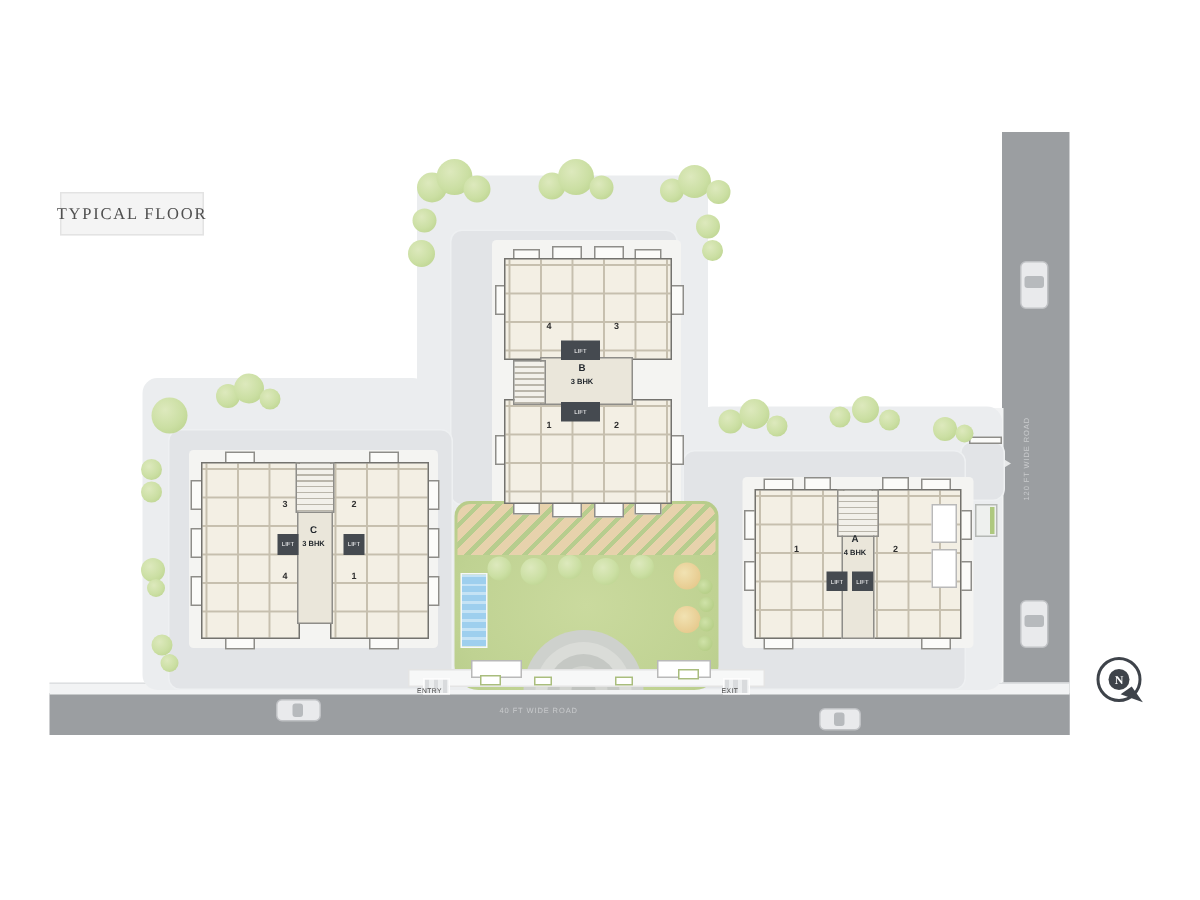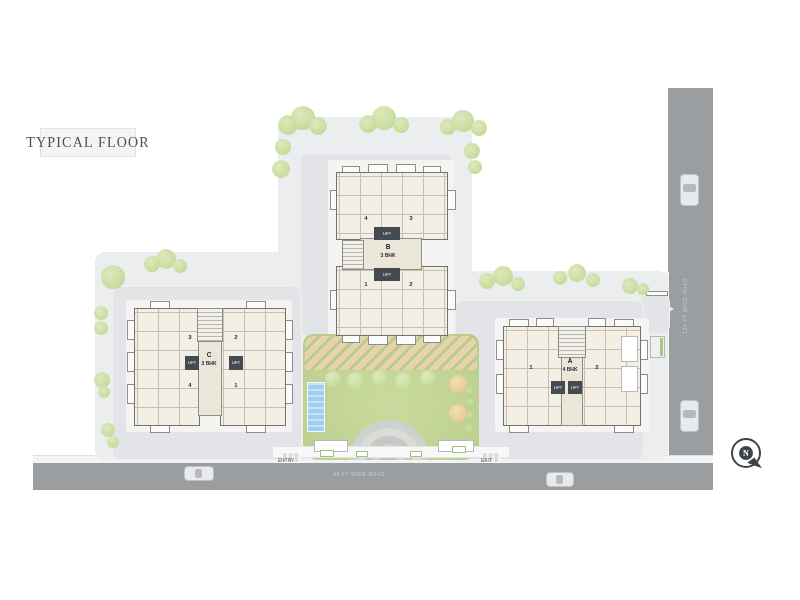--- a/index.html
+++ b/index.html
@@ -47,21 +47,21 @@
   .cabin{position:absolute;background:#eef0ee;border:1px solid #b5b8b5;}
   .cabin::after{content:"";position:absolute;right:1px;top:1px;bottom:1px;width:3px;background:#aec87f;}
   
   .car{position:absolute;background:#e9eaec;border:1px solid #bfc1c4;border-radius:4px;}
   .car::after{content:"";position:absolute;background:#b7babd;border-radius:2px;}
   .car.v::after{left:2px;right:2px;top:30%;height:26%;}
   .car.h::after{top:2px;bottom:2px;left:34%;width:26%;}
   
   .titlebox{position:absolute;left:40px;top:128px;width:94px;height:27px;background:#f4f4f4;border:1px solid #e3e3e3;
             display:flex;align-items:center;justify-content:center;font-family:"Liberation Serif",serif;
-            font-size:14px;letter-spacing:1.2px;color:#4f4f4f;white-space:nowrap;}
+            font-size:11px;letter-spacing:1.2px;color:#4f4f4f;white-space:nowrap;}
   .compass{position:absolute;left:731px;top:438px;width:26px;height:26px;border:2px solid #3e434a;border-radius:50%;background:#fff;}
   .compass-inner{position:absolute;left:50%;top:50%;transform:translate(-50%,-50%);width:14px;height:14px;border-radius:50%;
                  background:#3e434a;color:#fff;font-size:8px;font-weight:bold;display:flex;align-items:center;justify-content:center;
                  font-family:"Liberation Serif",serif;}
   .compass-tail{position:absolute;left:750px;top:459px;width:0;height:0;border-left:9px solid transparent;
                 border-top:13px solid #3e434a;transform:rotate(-35deg);}
 </style>
 </head>
 <body>
 

